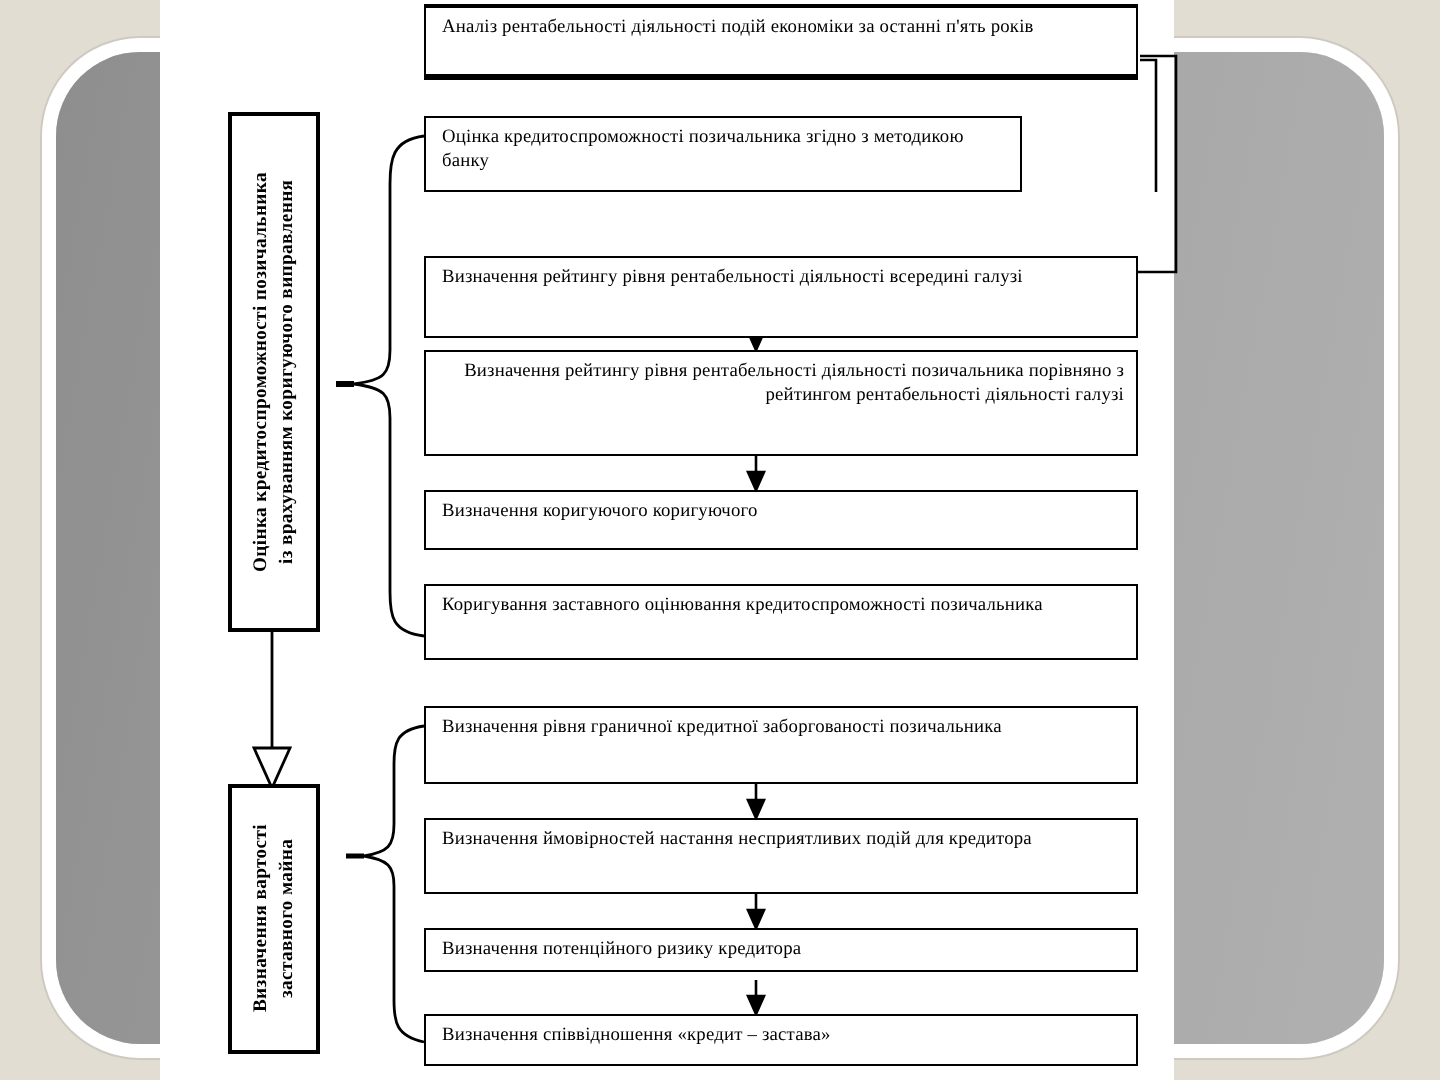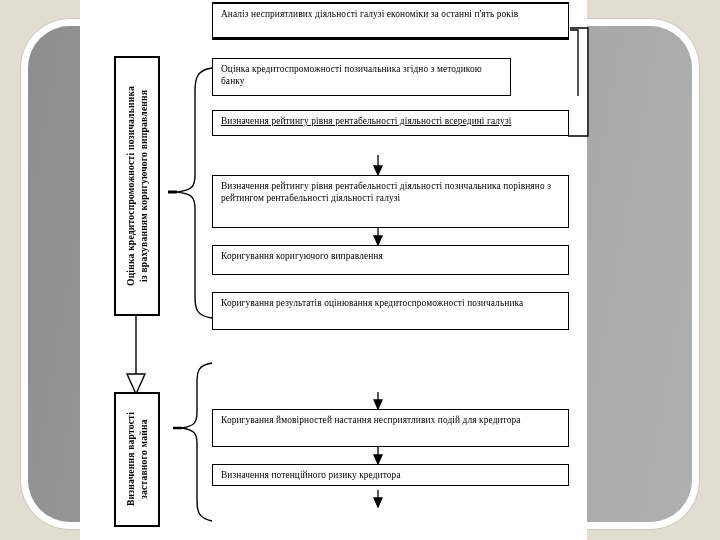--- a/index.html
+++ b/index.html
@@ -149,46 +149,52 @@
     <span class="vtext">Оцінка кредитоспроможності позичальника
 із врахуванням коригуючого виправлення</span>
   </div>
 
   <div class="vbox" style="left:114px; top:392px; width:46px; height:135px;">
     <span class="vtext">Визначення вартості
 заставного майна</span>
   </div>
 
   <div class="pbox heavy" style="left:212px; top:2px; width:357px; height:38px;">
-    <span>Аналіз несприятливих діяльності галузі економіки за останні п'ять років</span>
+    <span>Аналіз рентабельності діяльності подій економіки за останні п'ять років</span>
   </div>
 
   <div class="pbox" style="left:212px; top:58px; width:299px; height:38px;">
     <span>Оцінка кредитоспроможності позичальника згідно з методикою банку</span>
   </div>
 
-  <div class="pbox" style="left:212px; top:110px; width:357px; height:26px;text-decoration:underline;">
+  <div class="pbox" style="left:212px; top:128px; width:357px; height:41px;">
     <span>Визначення рейтингу  рівня рентабельності діяльності всередині галузі</span>
   </div>
 
-  <div class="pbox" style="left:212px; top:175px; width:357px; height:53px;">
+  <div class="pbox" style="left:212px; top:175px; width:357px; height:53px;text-align:right;">
     <span>Визначення рейтингу рівня рентабельності діяльності позичальника порівняно з рейтингом рентабельності діяльності галузі</span>
   </div>
 
   <div class="pbox" style="left:212px; top:245px; width:357px; height:30px;">
-    <span>Коригування коригуючого виправлення</span>
+    <span>Визначення коригуючого коригуючого</span>
   </div>
 
   <div class="pbox" style="left:212px; top:292px; width:357px; height:38px;">
-    <span>Коригування результатів оцінювання кредитоспроможності позичальника</span>
-  </div>
-
+    <span>Коригування заставного оцінювання кредитоспроможності позичальника</span>
+  </div>
+
+  <div class="pbox" style="left:212px; top:353px; width:357px; height:39px;">
+    <span>Визначення рівня граничної кредитної заборгованості позичальника</span>
+  </div>
 
   <div class="pbox" style="left:212px; top:409px; width:357px; height:38px;">
-    <span>Коригування ймовірностей настання несприятливих подій для кредитора</span>
+    <span>Визначення ймовірностей настання несприятливих подій для кредитора</span>
   </div>
 
   <div class="pbox" style="left:212px; top:464px; width:357px; height:22px;">
     <span>Визначення потенційного ризику кредитора</span>
   </div>
 
+  <div class="pbox" style="left:212px; top:507px; width:357px; height:26px;">
+    <span>Визначення співвідношення «кредит – застава»</span>
+  </div>
 
 </div>
 
 </body></html>

